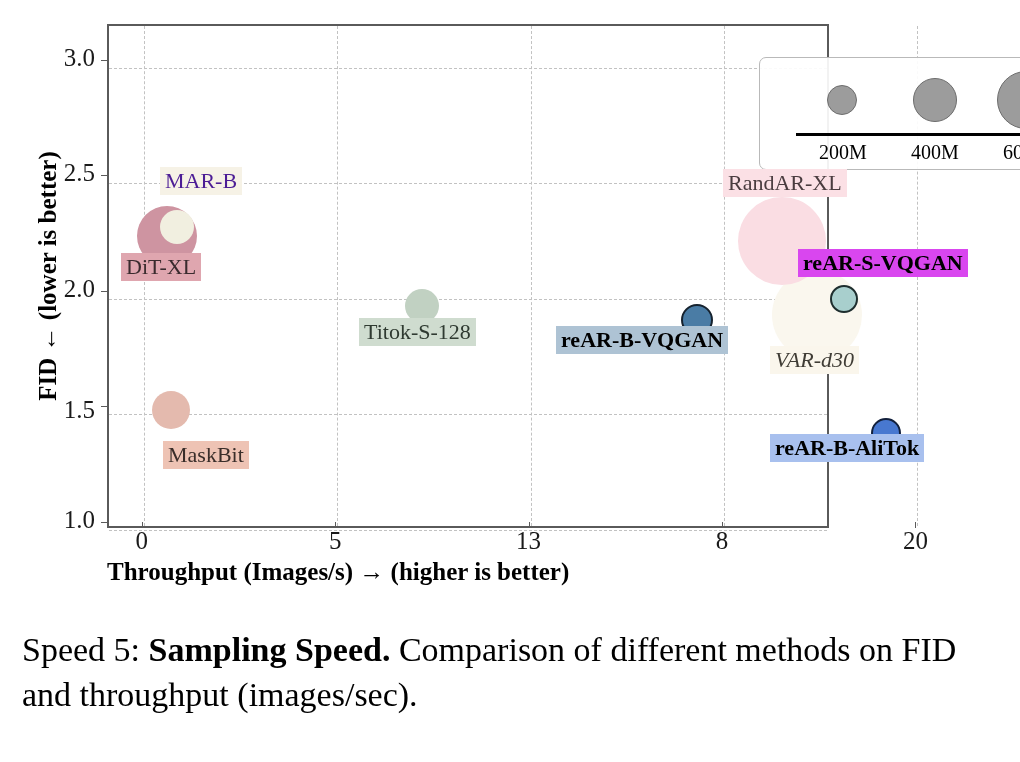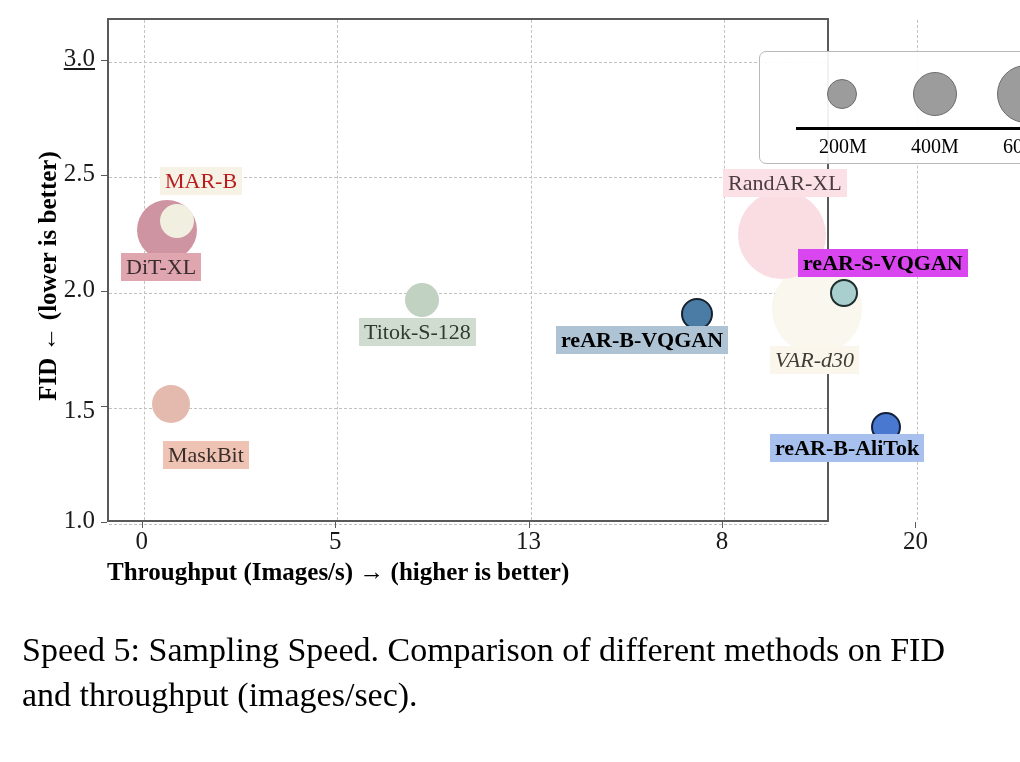--- a/index.html
+++ b/index.html
@@ -20,21 +20,21 @@
     position: absolute;
     left: 0; top: 0;
     width: 1020px;
     height: 762px;
   }
 
   
   #plot-area {
     position: absolute;
     left: 107px;
-    top: 18px;
+    top: 24px;
     width: 722px;
     height: 504px;
     border: 2px solid #5a5a5a;
     box-sizing: border-box;
     background: #ffffff;
   }
   .gridline-v, .gridline-h {
     position: absolute;
     border: 0;
   }
@@ -170,21 +170,21 @@
   #caption {
     position: absolute;
     left: 22px;
     top: 628px;
     width: 980px;
     font-size: 34px;
     line-height: 1.32;
     color: #000;
     font-family: "Liberation Serif", serif;
   }
-  #caption b { font-weight: normal; }
+  #caption b { font-weight: bold; }
 </style>
 </head>
 <body>
 
 <div id="figure">
 
   <div id="plot-area">
     <div id="gridlines-v">
         <div class="gridline-v" style="left: 34.8106px;"></div>
         <div class="gridline-v" style="left: 228.203px;"></div>
@@ -222,21 +222,21 @@
       <div id="legend-labels">
           <div class="legend-size-label" style="left: 38px;">200M</div>
           <div class="legend-size-label" style="left: 130px;">400M</div>
           <div class="legend-size-label" style="left: 222px;">600M</div>
         </div>
     </div>
   </div>
 
   <div id="plabels-layer">
       <div class="plabel" style="left: 121px; top: 253px; background: rgb(223, 166, 175); color: rgb(58, 43, 46);">DiT-XL</div>
-      <div class="plabel" style="left: 160px; top: 167px; background: rgb(246, 242, 230); color: #b91c1c;">MAR-B</div>
+      <div class="plabel" style="left: 160px; top: 167px; background: rgb(246, 242, 230); color: #4c1d95;">MAR-B</div>
       <div class="plabel" style="left: 163px; top: 413px; background: rgb(238, 195, 180); color: rgb(58, 46, 42); margin-top: 28px;">MaskBit</div>
       <div class="plabel" style="left: 359px; top: 318px; background: rgb(207, 220, 207); color: rgb(47, 58, 49);">Titok-S-128</div>
       <div class="plabel" style="left: 723px; top: 169px; background: rgb(251, 224, 229); color: rgb(74, 60, 63);">RandAR-XL</div>
       <div class="plabel" style="left: 770px; top: 346px; background: rgb(250, 246, 236); color: rgb(63, 60, 53); font-style: italic;">VAR-d30</div>
       <div class="plabel bold" style="left: 556px; top: 326px; background: rgb(174, 195, 212); color: rgb(0, 0, 0);">reAR-B-VQGAN</div>
       <div class="plabel bold" style="left: 798px; top: 249px; background: #d946ef; color: rgb(0, 0, 0);">reAR-S-VQGAN</div>
       <div class="plabel bold" style="left: 770px; top: 434px; background: rgb(168, 192, 238); color: rgb(0, 0, 0);">reAR-B-AliTok</div>
     </div>
 
   <div id="ticks-layer">
@@ -252,21 +252,21 @@
       <div class="xtick-label" style="left: 885.379px;">20</div>
       <div class="ytick-mark" style="top: 522px;"></div>
       <div class="ytick-label" style="top: 506px;">1.0</div>
       <div class="ytick-mark" style="top: 406.404px;"></div>
       <div class="ytick-label" style="top: 396px;">1.5</div>
       <div class="ytick-mark" style="top: 290.807px;"></div>
       <div class="ytick-label" style="top: 274.807px;">2.0</div>
       <div class="ytick-mark" style="top: 175.211px;"></div>
       <div class="ytick-label" style="top: 159.211px;">2.5</div>
       <div class="ytick-mark" style="top: 59.6147px;"></div>
-      <div class="ytick-label" style="top: 43.6147px; text-decoration: underline;">3.0</div>
+      <div class="ytick-label" style="top: 43.6147px;">3.0</div>
     </div>
 
   <div id="xlabel">Throughput (Images/s) → (higher is better)</div>
   <div id="ylabel">FID ← (lower is better)</div>
 
   <div id="caption">
     <span>Speed 5:</span>
     <b>Sampling Speed.</b><span> Comparison of different methods on FID and throughput (images/sec).</span>
   </div>
 

